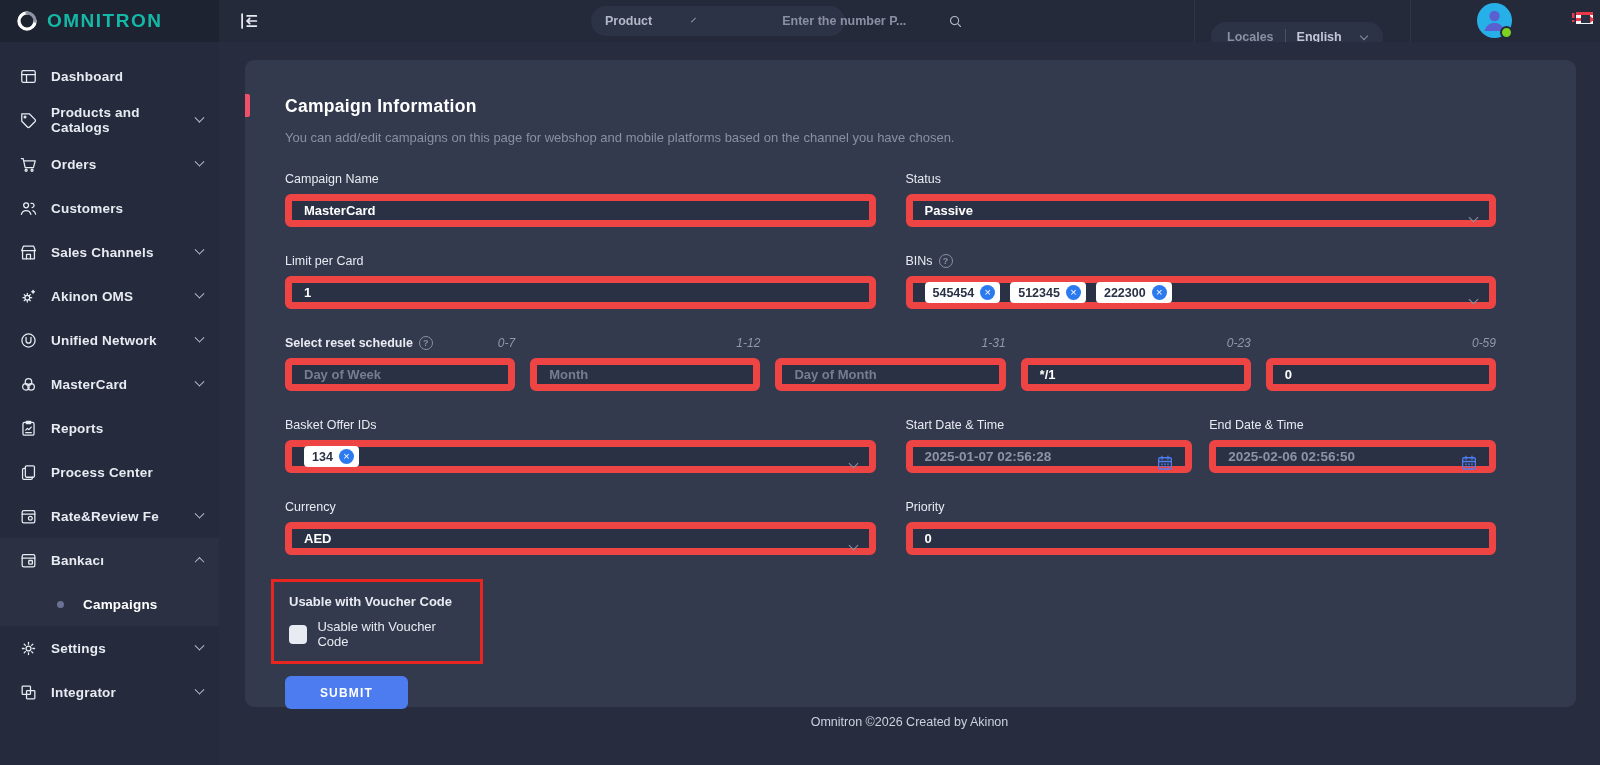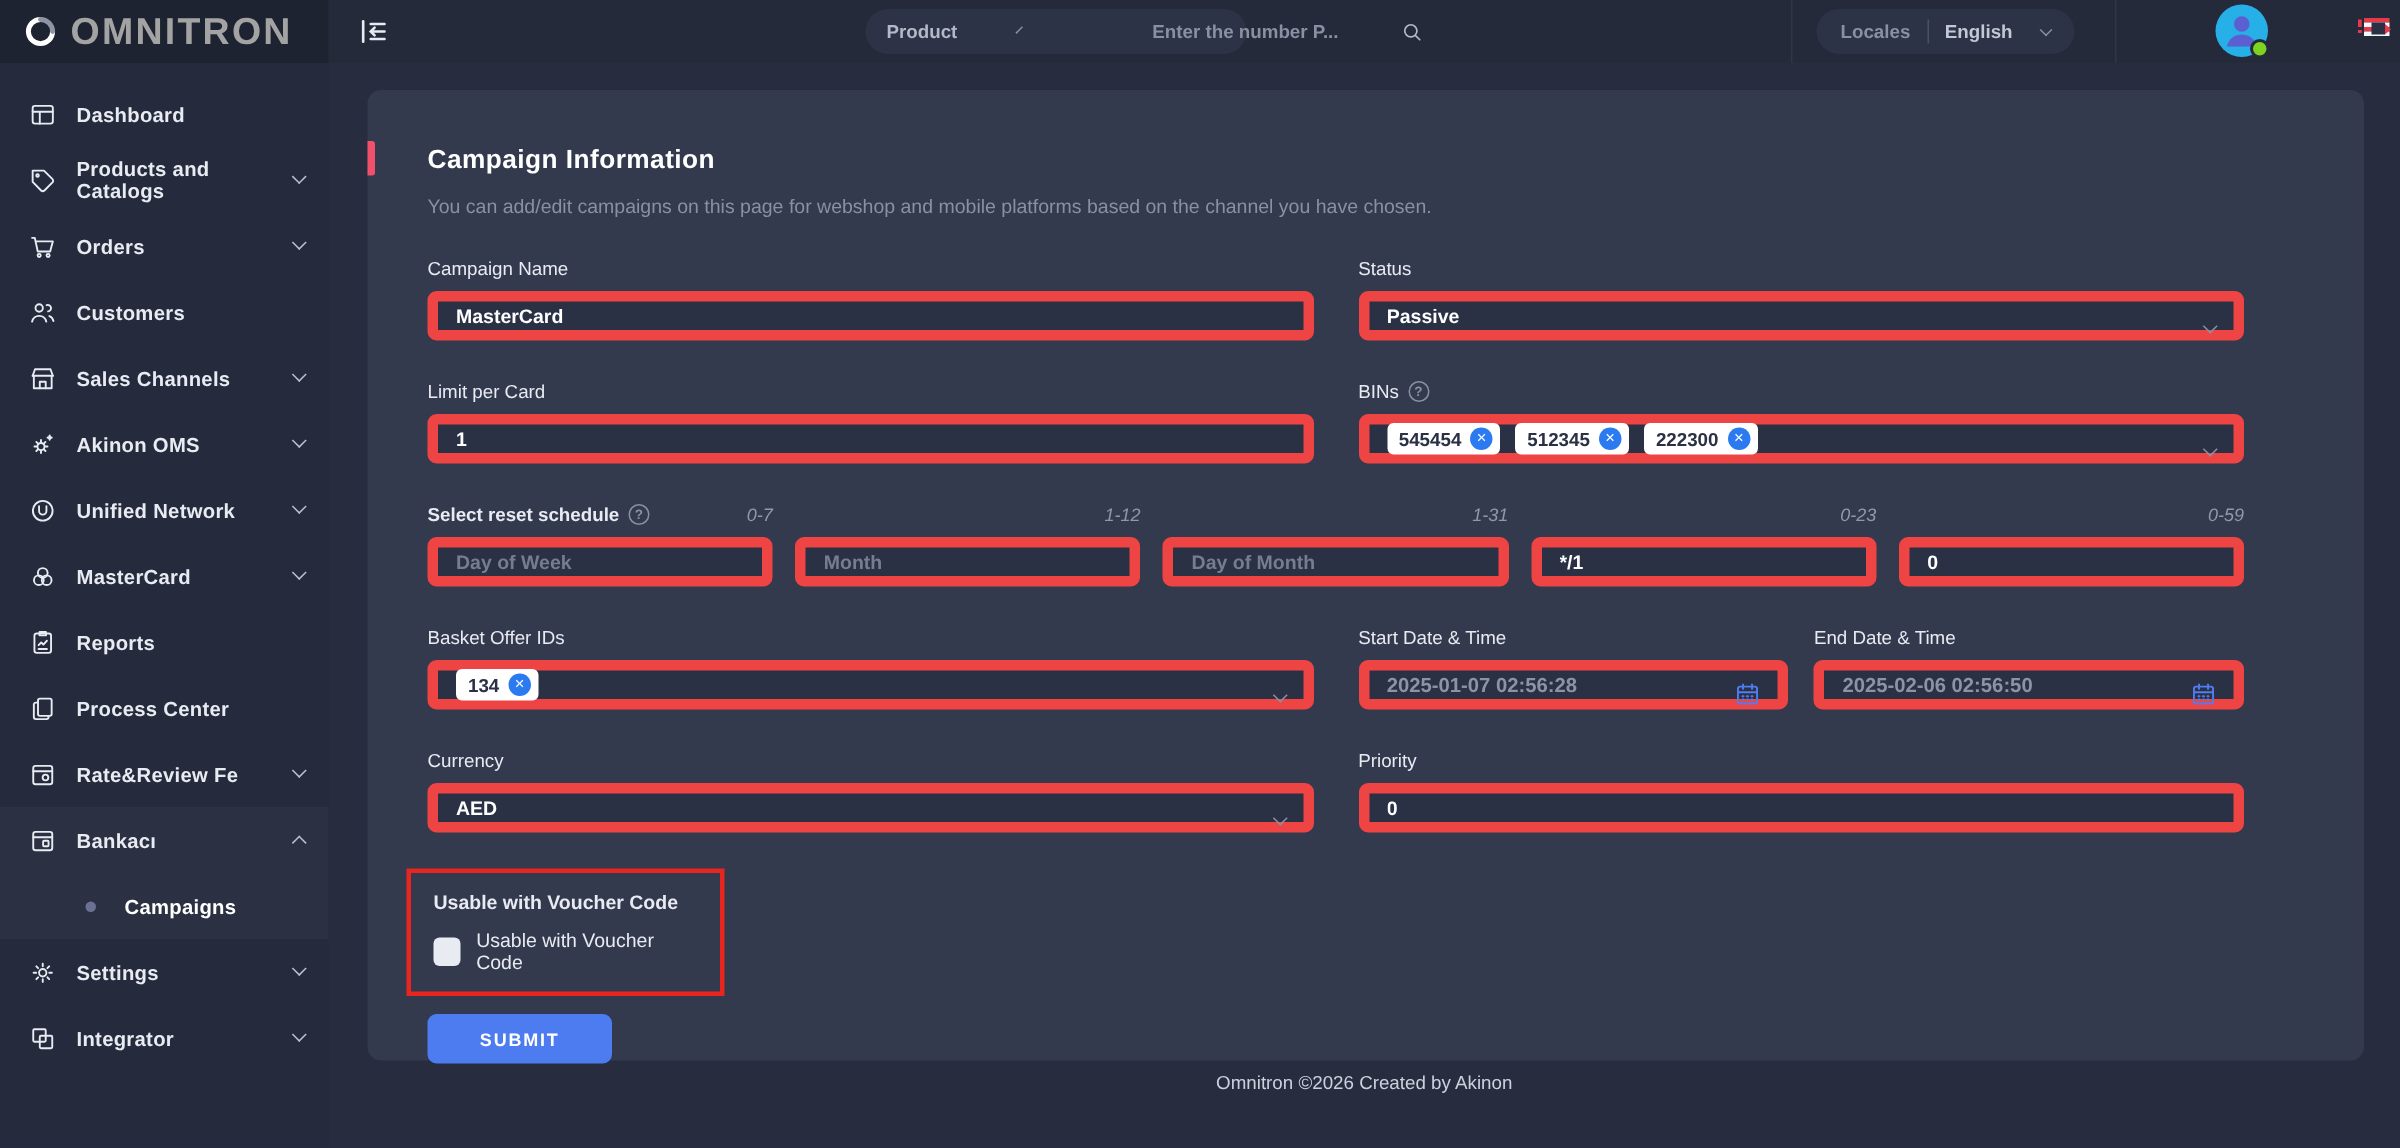--- a/index.html
+++ b/index.html
@@ -4,21 +4,21 @@
 <style>
   * { margin:0; padding:0; box-sizing:border-box; }
   html,body { width:1600px; height:765px; overflow:hidden;
     font-family:"Liberation Sans", sans-serif; background:#272d3e; }
 
   
   .sidebar { position:absolute; left:0; top:0; width:219px; height:765px;
     background:#252b3c; z-index:5; }
   .brand { height:42px; background:#1d2330; display:flex; align-items:center;
     padding-left:16px; gap:9px; }
-  .brand-name { color:#a3a3a3; font-size:25px; font-weight:bold; letter-spacing:1.5px; }
+  .brand-name { color:#14b8a6; font-size:19px; font-weight:bold; letter-spacing:1.5px; }
   .menu { padding-top:12px; }
   .mi { height:44px; display:flex; align-items:center; padding:0 16px 0 19px;
     cursor:pointer; position:relative; }
   .mi .lbl { color:#e9ebf2; font-size:13.5px; font-weight:bold; margin-left:13px;
     letter-spacing:.2px; }
   .mi .icn { width:19px; height:19px; flex:0 0 19px; }
   .icn svg { width:100%; height:100%; stroke:#e9ebf2; stroke-width:1.6;
     fill:none; stroke-linecap:round; stroke-linejoin:round; }
   .chev { width:7px; height:7px; border-right:1.8px solid #b9bfce;
     border-bottom:1.8px solid #b9bfce; margin-left:auto; }
@@ -30,30 +30,30 @@
   .mi.sub .lbl { color:#ffffff; margin-left:19px; }
 
   
   .topbar { position:absolute; left:219px; top:0; width:1381px; height:42px;
     background:#242a3a; }
   .collapse { position:absolute; left:19px; top:10px; width:22px; height:22px; cursor:pointer; }
   .collapse svg { width:22px; height:22px; stroke:#e9ebf2; stroke-width:1.9;
     fill:none; stroke-linecap:round; }
   .pill { position:absolute; top:6px; height:30px; background:#2d3346;
     border-radius:15px; display:flex; align-items:center; }
-  .searchpill { left:358px; width:254px; padding:0 14px; cursor:text;gap:33px; }
+  .searchpill { left:372px; width:254px; padding:0 14px; cursor:text;gap:33px; }
   .searchpill .cat { color:#b3b9c8; font-size:12.5px; font-weight:bold; }
   .searchpill .schev { width:6px; height:6px; border-right:1.6px solid #8a90a3;
     border-bottom:1.6px solid #8a90a3; transform:rotate(45deg); margin:-3px 0 0 8px; }
   .vdiv { width:1px; height:16px; background:#4a5066; margin:0 11px; }
   .searchpill .ph { color:#8a90a3; font-size:12.5px; font-weight:bold; white-space:nowrap; }
   .mag { margin-left:9px; width:15px; height:15px; }
   .mag svg { width:15px; height:15px; stroke:#b3b9c8; stroke-width:1.8; fill:none;
     stroke-linecap:round; }
-  .localepill { right:217px; width:172px; padding:0 16px; cursor:pointer; }
+  .localepill { right:217px; width:172px; padding:0 16px; cursor:pointer;margin-top:16px; }
   .localepill .l1 { color:#8a90a3; font-size:12.5px; font-weight:bold; }
   .localepill .l2 { color:#c3c8d6; font-size:12.5px; font-weight:bold; }
   .localepill .schev { width:6px; height:6px; border-right:1.6px solid #8a90a3;
     border-bottom:1.6px solid #8a90a3; transform:rotate(45deg); margin:-3px 0 0 auto; }
   .tb-sep { position:absolute; top:0; width:1px; height:42px; background:rgba(255,255,255,0.06); }
   .avatar { position:absolute; right:88px; top:3px; width:35px; height:35px;
     border-radius:50%; background:#27b0e8; cursor:pointer; }
   .avatar svg { width:35px; height:35px; }
   .avatar .status { position:absolute; right:-1px; bottom:-1px; width:13px; height:13px;
     border-radius:50%; background:#7ed321; border:2px solid #242a3a; }

